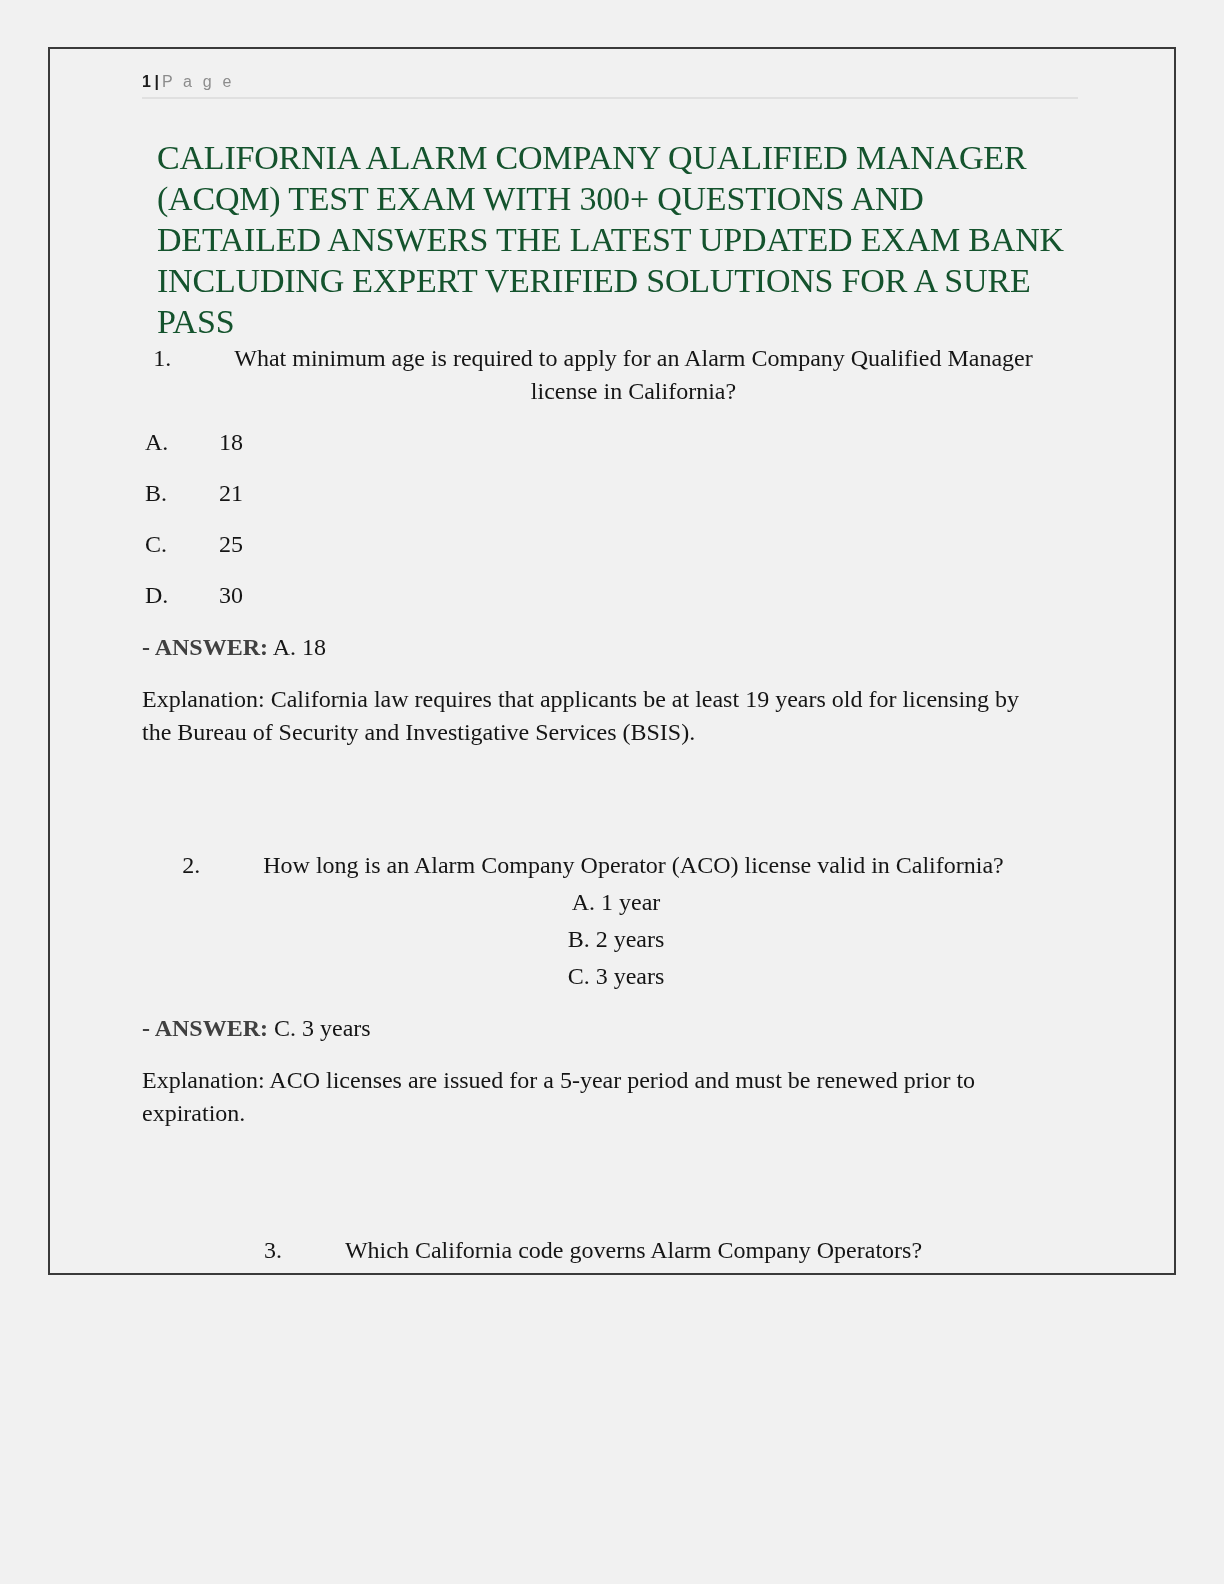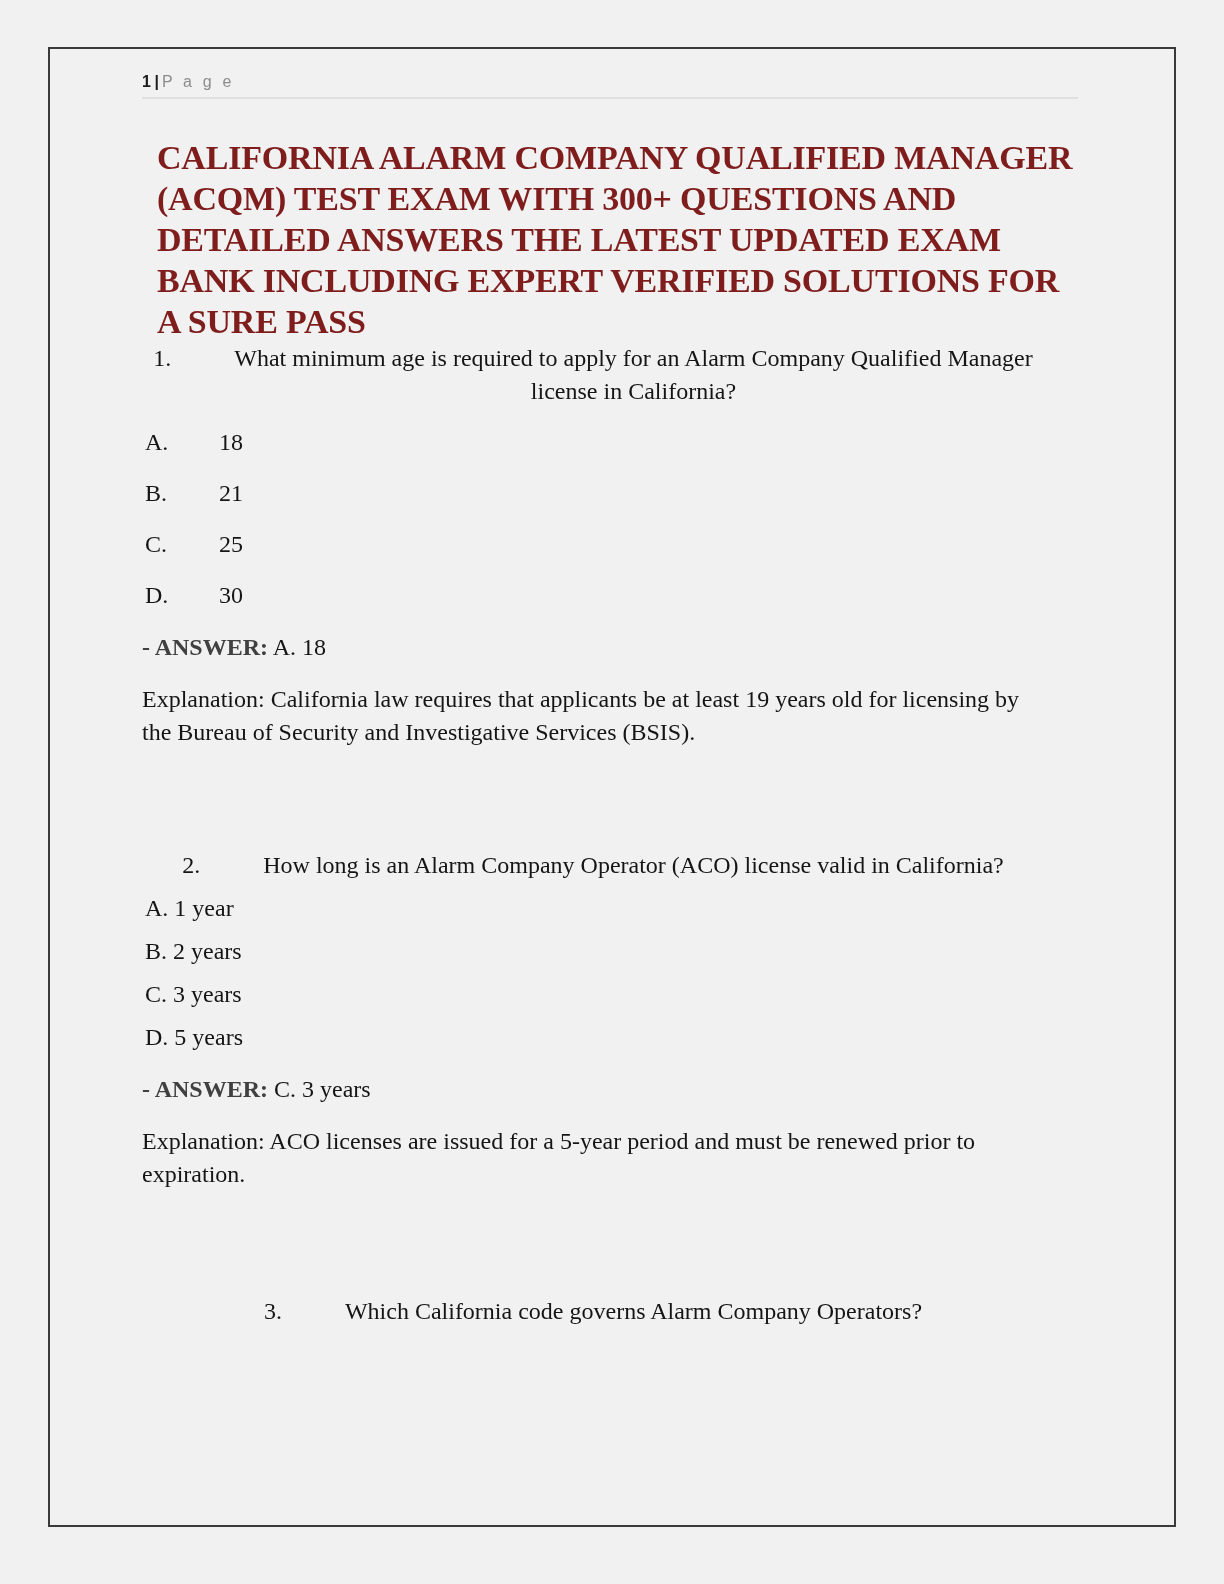--- a/index.html
+++ b/index.html
@@ -15,21 +15,21 @@
     font-family: "Liberation Serif", "DejaVu Serif", serif;
     overflow: hidden;
   }
 
   
   #page-sheet {
     position: absolute;
     left: 48px;
     top: 47px;
     width: 1128px;
-    height: 1480px;
+    height: 1228px;
     background: #f1f1f1;
     border: 2px solid #3a3a3a;
   }
 
   
   #page-header {
     position: absolute;
     left: 92px;
     top: 23px;
     width: 936px;
@@ -66,23 +66,23 @@
     position: absolute;
     left: 92px;
     top: 88px;
     width: 945px;
   }
 
   h1#doc-title {
     margin: 0 0 0 15px;
     padding: 0;
     width: 930px;
-    color: #7f1d1d;
+    color: #14532d;
     font-family: "Liberation Serif", "DejaVu Serif", serif;
-    font-weight: bold;
+    font-weight: normal;
     font-size: 34px;
     line-height: 41px;
     letter-spacing: -0.2px;
     text-transform: uppercase;
   }
 
   .block {
     font-size: 24px;
     line-height: 33px;
     color: #151515;
@@ -124,21 +124,21 @@
 
   .explanation {
     margin: 19px 0 0 0;
     padding: 0;
     width: 900px;
   }
 
   .spacer-gap { height: 100px; }
   .spacer-gap-2 { height: 104px; }
 
-  .q2-options .opt { margin-top: 10px; }
+  .q2-options .opt { margin-top: 4px; text-align: center; }
 </style>
 </head>
 <body>
 
 <div id="page-sheet">
 
   <div id="page-header">
     <div class="hdr-line"><span class="hdr-num">1</span><span class="hdr-sep">|</span><span class="hdr-word">P a g e</span></div>
     <div class="hdr-rule"></div>
   </div>
@@ -164,21 +164,20 @@
 
     <div class="spacer-gap"></div>
 
     <div class="block">
       <p class="q-line"><span class="q-num">2.</span><span>How long is an Alarm Company Operator (ACO) license valid in California?</span></p>
 
       <div class="q2-options">
         <p class="opt opt-inline"><span class="opt-letter">A.</span><span>1 year</span></p>
         <p class="opt opt-inline"><span class="opt-letter">B.</span><span>2 years</span></p>
         <p class="opt opt-inline"><span class="opt-letter">C.</span><span>3 years</span></p>
-        <p class="opt opt-inline"><span class="opt-letter">D.</span><span>5 years</span></p>
       </div>
 
       <p class="answer-line"><span class="answer-tag">- ANSWER:</span> <span class="answer-value">C. 3 years</span></p>
 
       <p class="explanation">Explanation: ACO licenses are issued for a 5-year period and must be renewed prior to expiration.</p>
     </div>
 
     <div class="spacer-gap-2"></div>
 
     <div class="block">

